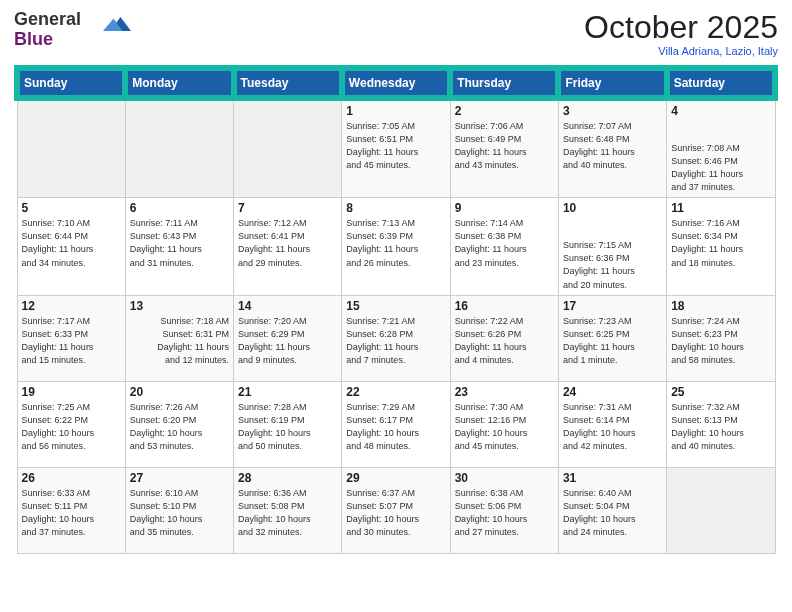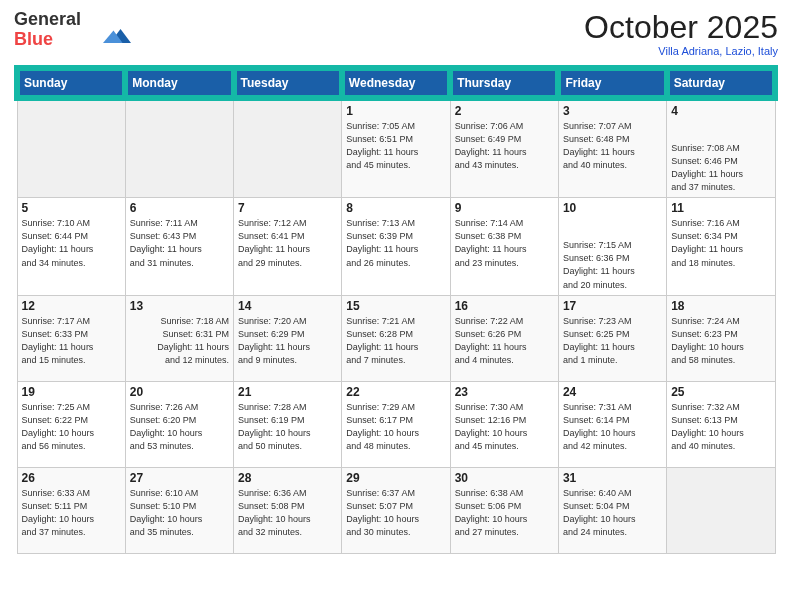--- a/index.html
+++ b/index.html
@@ -17,37 +17,37 @@
       background: #fff;
     }
     .header {
       display: flex;
       justify-content: space-between;
       align-items: flex-start;
       margin-bottom: 8px;
     }
     .logo {
       display: flex;
-      align-items: flex-end;
+      align-items: flex-start;
       gap: 18px;
     }
     .logo-text {
       display: flex;
       flex-direction: column;
       line-height: 1.1;
     }
     .logo-general {
       font-size: 18px;
       font-weight: bold;
       color: #333;
     }
     .logo-blue {
       font-size: 18px;
       font-weight: bold;
-      color: #ef4444;
+      color: #701a75;
     }
     .logo-icon {
       width: 28px;
       height: 28px;
       margin-left: 4px;
     }
     .title-section {
       text-align: right;
     }
     .month-title {

